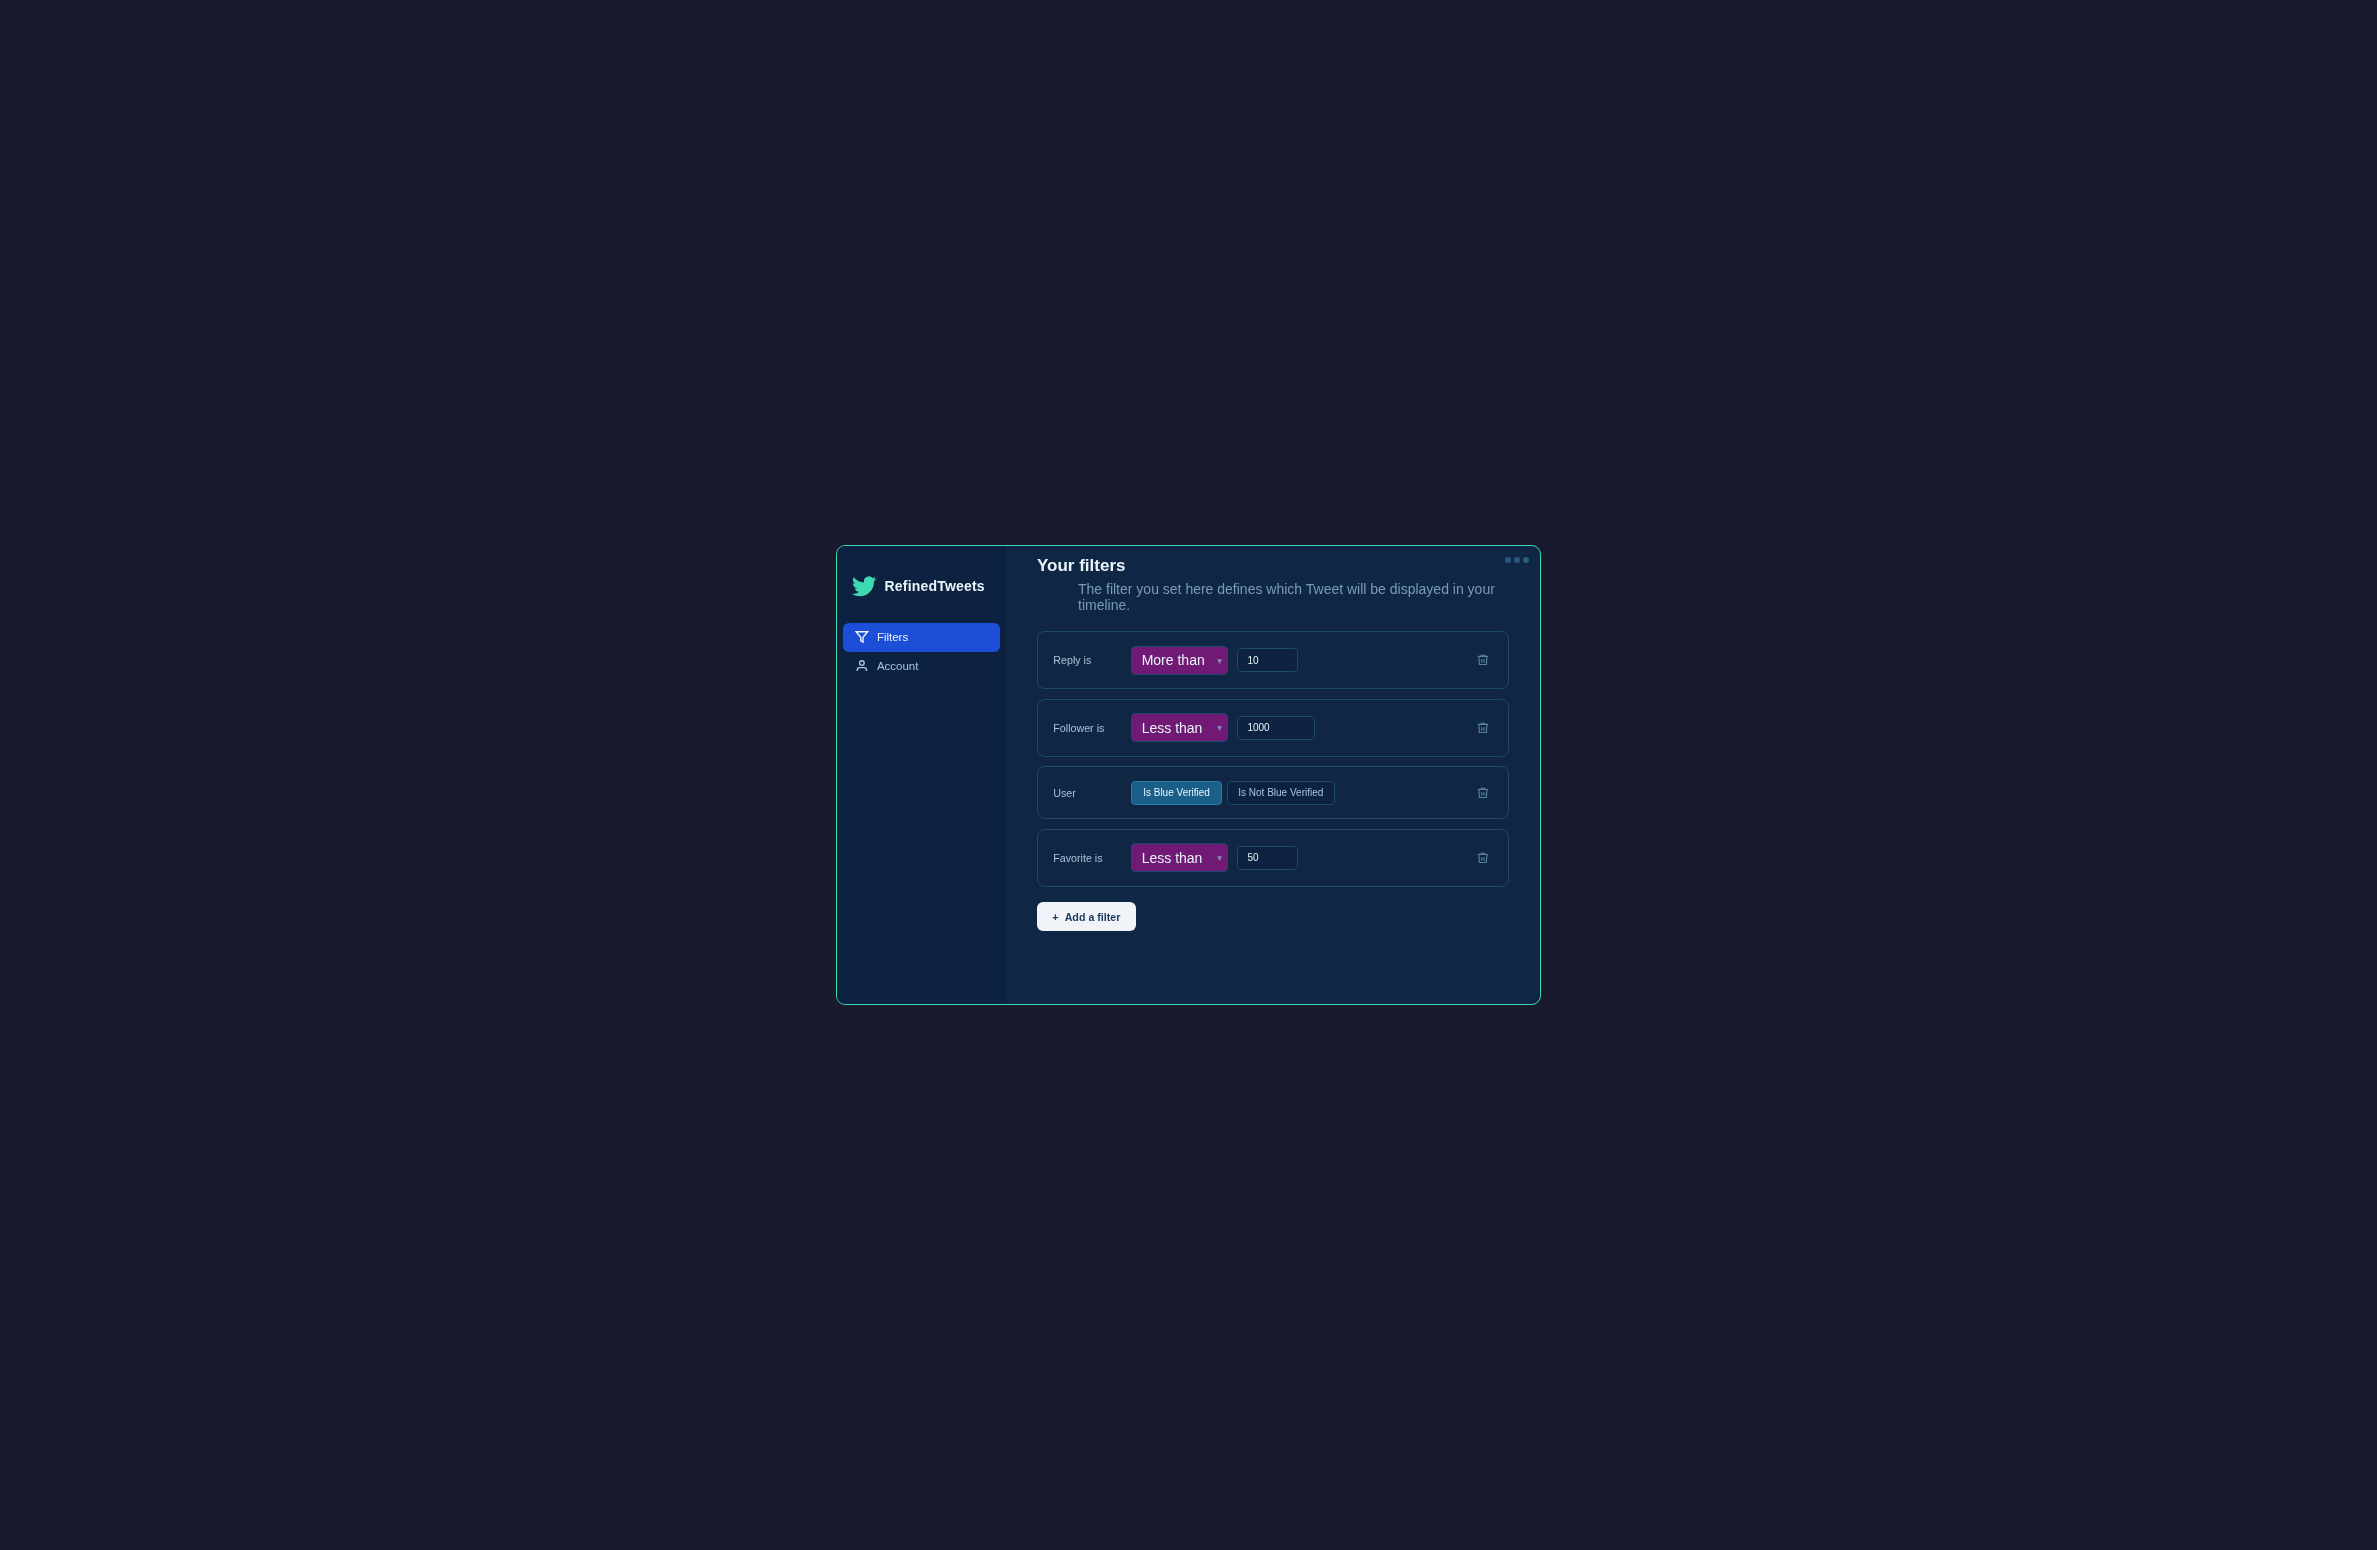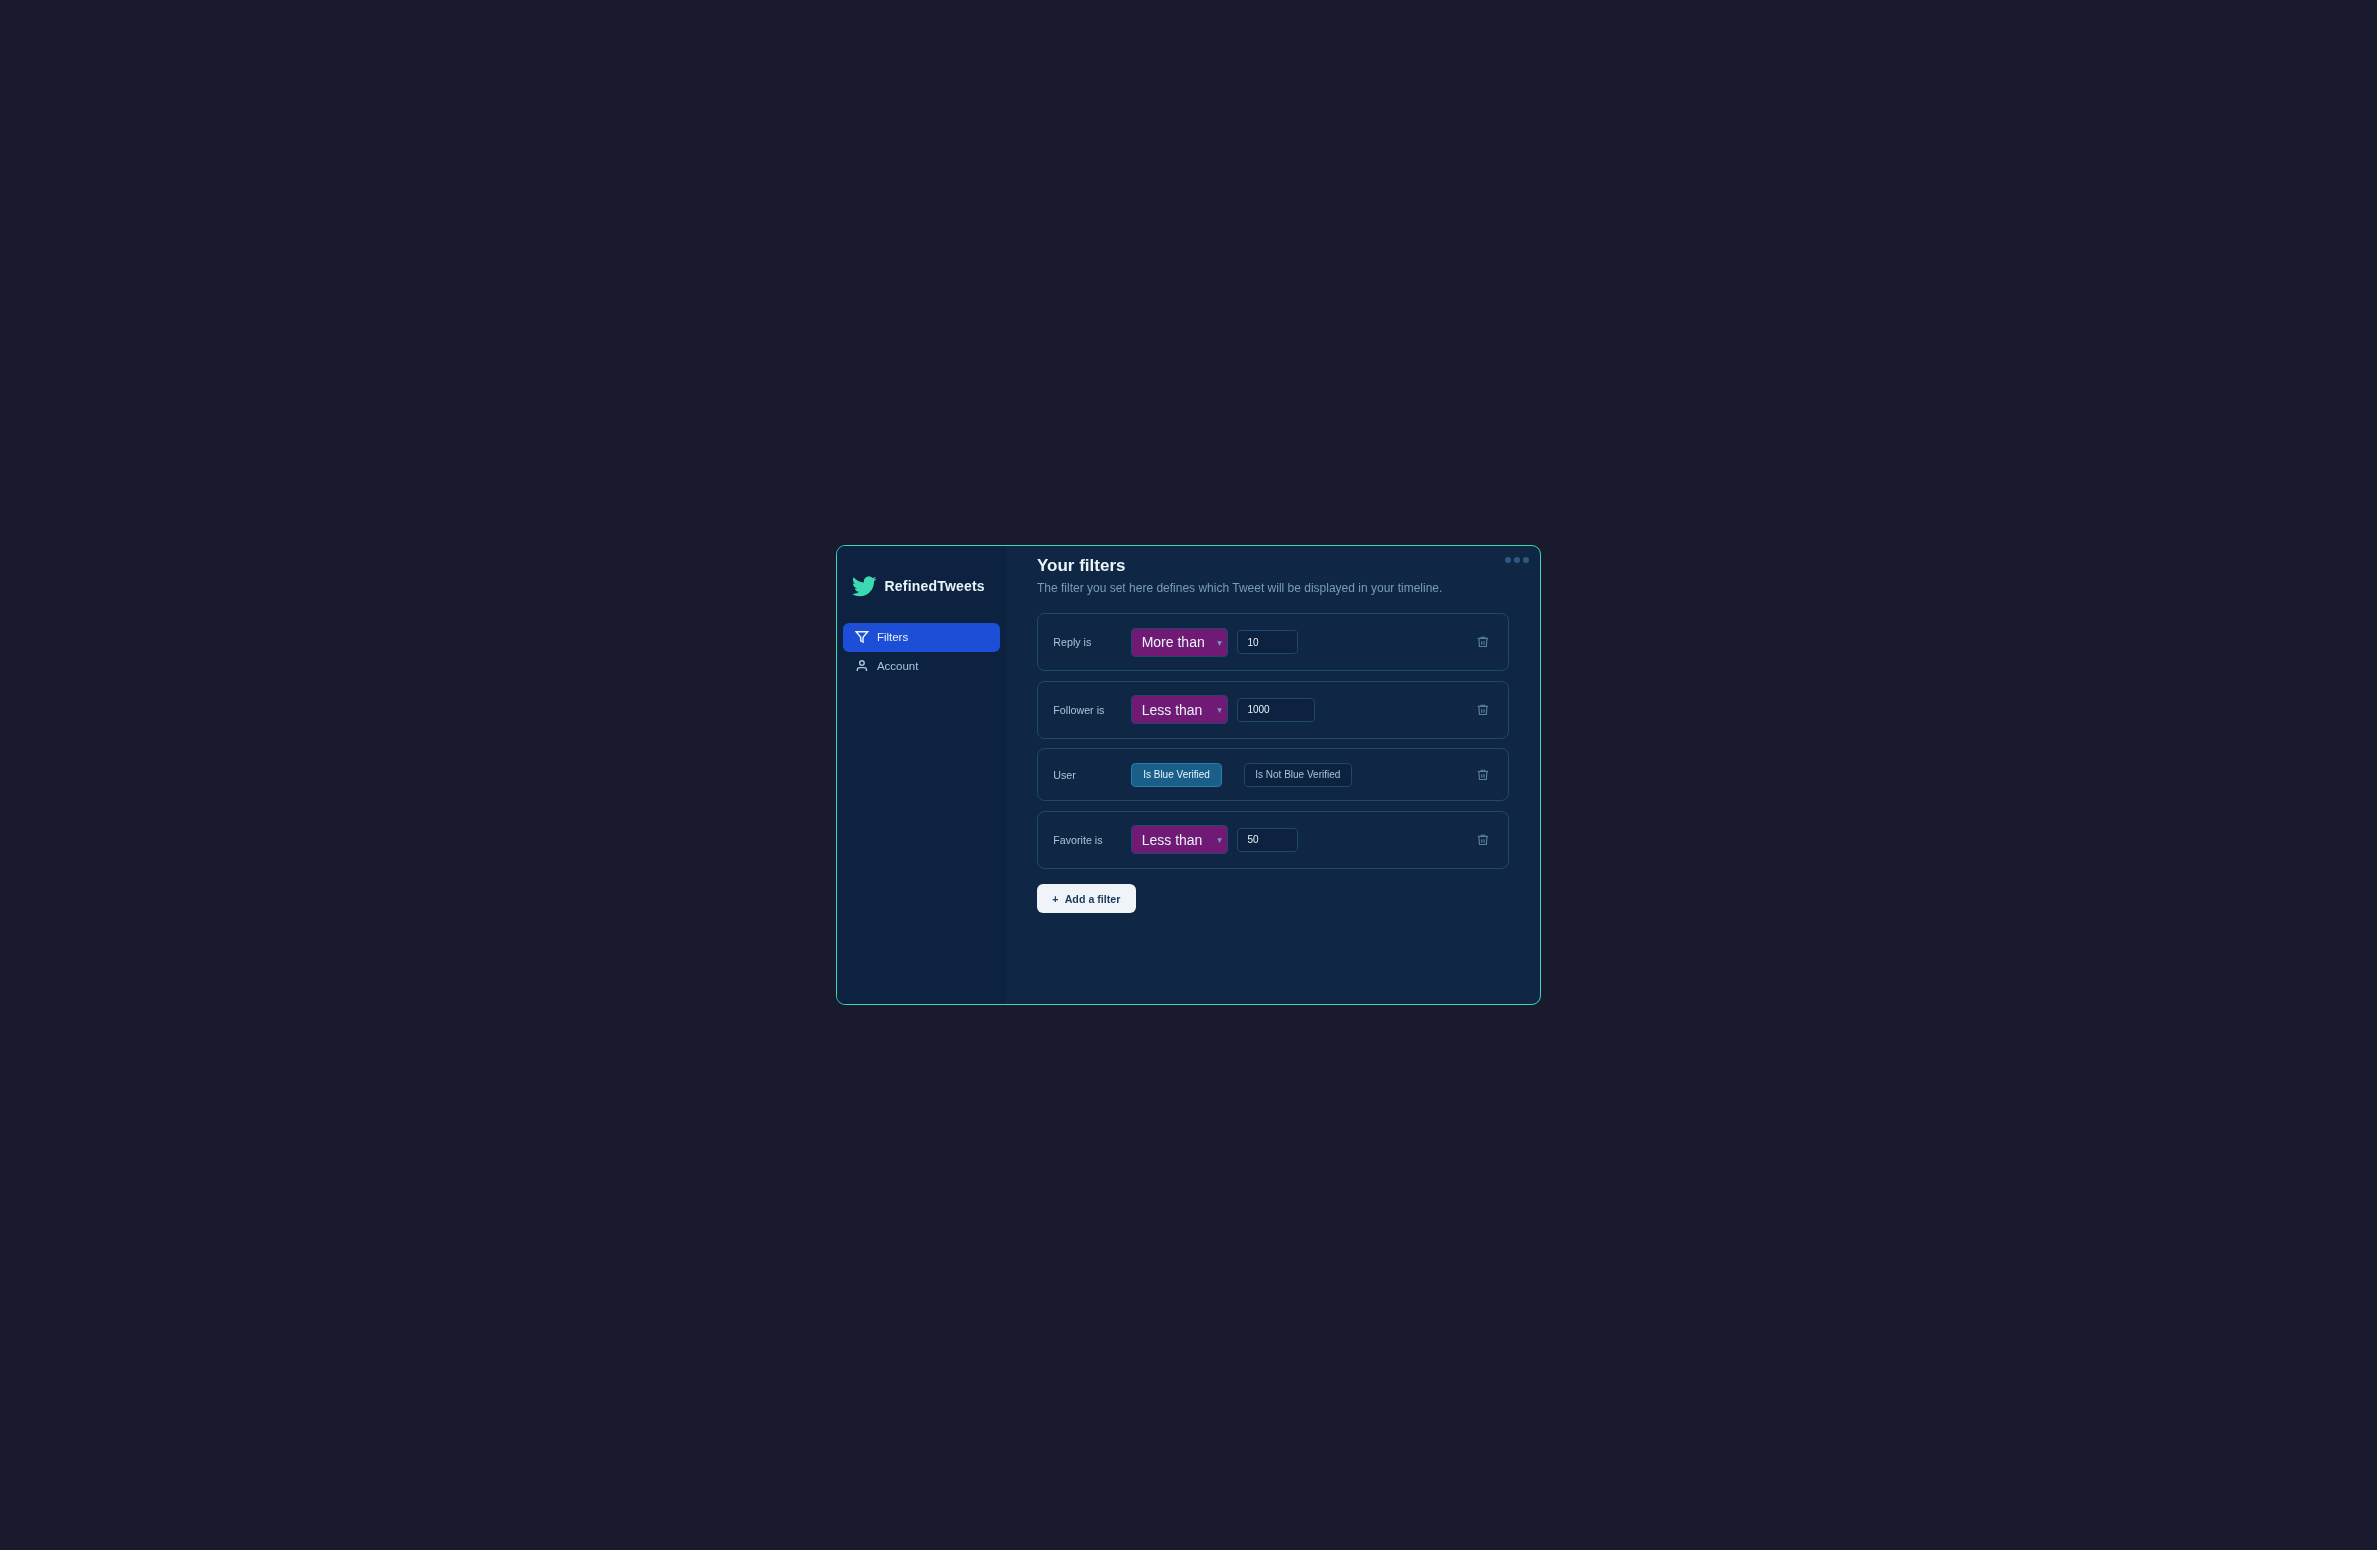--- a/index.html
+++ b/index.html
@@ -74,23 +74,24 @@
       padding: 10px 31px;
       overflow-y: auto;
     }
     .page-title {
       font-size: 17px;
       font-weight: 700;
       color: #e8f4f8;
       margin-bottom: 4.6px;
     }
     .page-subtitle {
-      font-size: 12px;
+      font-size: 14px;
       color: #7a9bb5;
       margin-bottom: 18.4px;
+      margin-left: 41px;
     }
     
     .filter-card {
       background: transparent;
       border: 0.8px solid #1e4a6e;
       border-radius: 7.7px;
       padding: 13.8px 15.3px;
       margin-bottom: 9.2px;
       display: flex;
       align-items: center;
@@ -147,21 +148,21 @@
       cursor: pointer;
       color: #5a7fa0;
       padding: 3.1px;
       display: flex;
       align-items: center;
       justify-content: center;
     }
     
     .toggle-group {
       display: flex;
-      gap: 22px;
+      gap: 5px;
     }
     .toggle-btn {
       padding: 5.4px 10.7px;
       border-radius: 4.6px;
       font-size: 10px;
       cursor: pointer;
       border: 0.8px solid #1e4a6e;
       color: #a8c4d8;
       background: #0d2240;
     }

